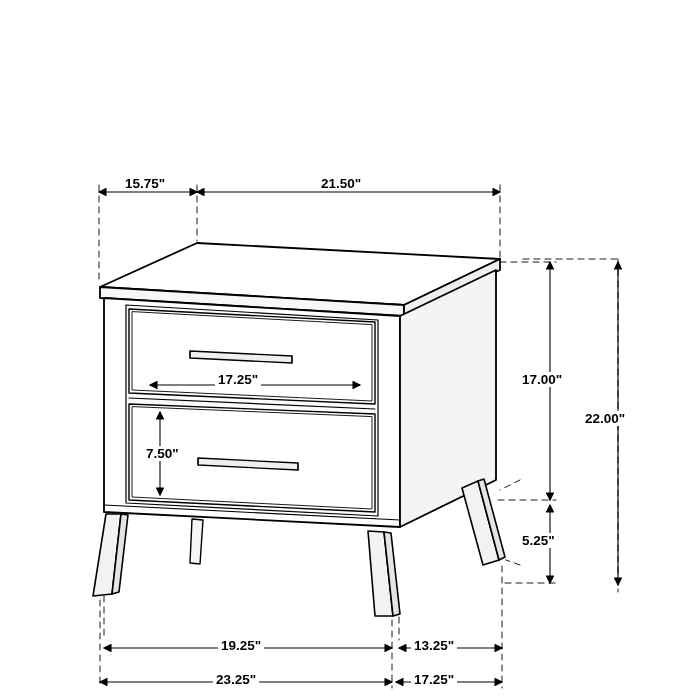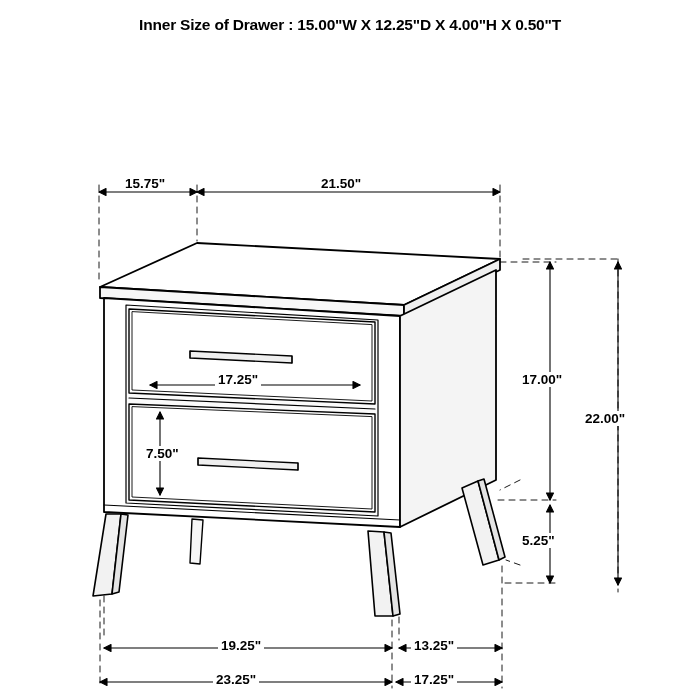--- a/index.html
+++ b/index.html
@@ -47,21 +47,20 @@
     padding: 0 3px;
     white-space: nowrap;
     line-height: 15px;
   }
 </style>
 </head>
 <body>
 
 <div id="page">
 
-  <div id="title">Inner Size of Drawer : 15.00"W X 12.25"D X 4.00"H X 0.50"T</div>
 
   <svg id="diagram" viewBox="0 0 700 700">
     <g fill="none" stroke="#000000" stroke-width="1.6" stroke-linejoin="round" stroke-linecap="round">
 
       <g stroke-width="1.8">
         <path d="M100,287 L197,243 L500,259 L404,305 Z" fill="#ffffff"></path>
       </g>
 
       <g stroke-width="1.8">
         <path d="M100,287 L100,298 L404,316 L404,305 Z" fill="#f7f7f7"></path>

